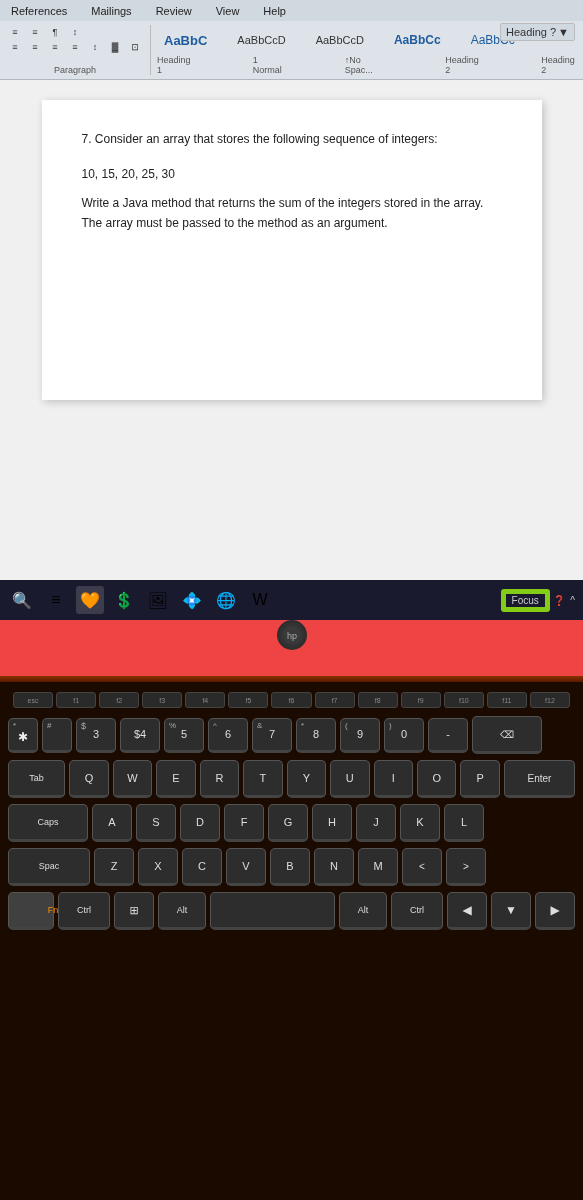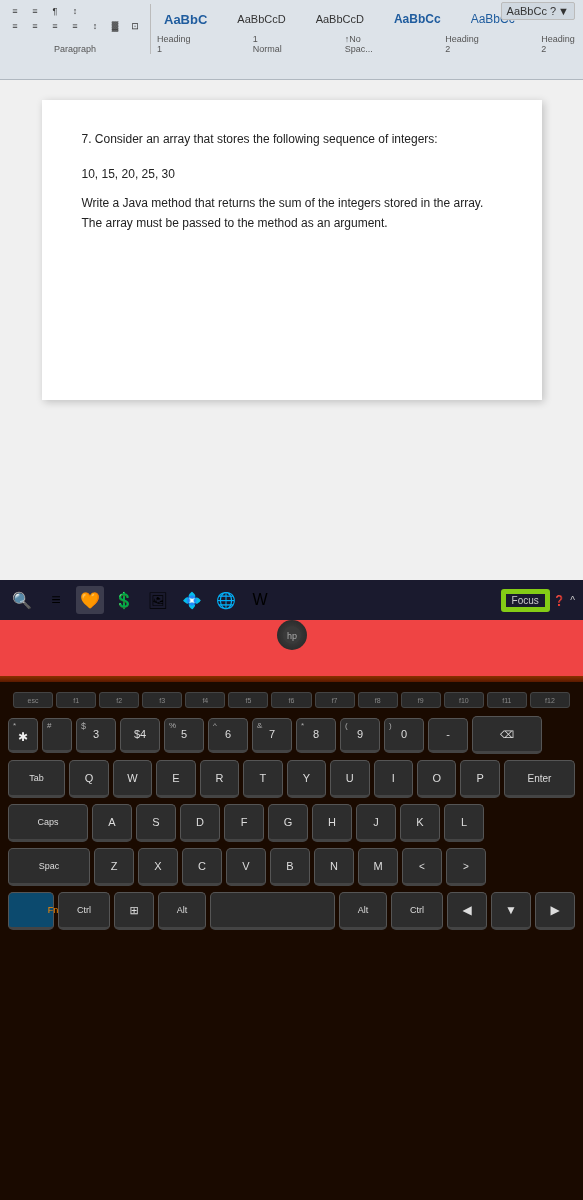--- a/index.html
+++ b/index.html
@@ -334,35 +334,42 @@
     }
 
     
     .key-backspace { width: 70px; }
     .key-tab { width: 58px; font-size: 9px; }
     .key-caps { width: 80px; font-size: 9px; }
     .key-enter { width: 72px; font-size: 10px; }
     .key-lshift { width: 82px; font-size: 9px; }
     .key-ctrl { width: 52px; font-size: 9px; }
     .key-alt { width: 48px; font-size: 9px; }
-    .key-fn { width: 40px; font-size: 9px; background: #0c4a6e; color: #ff8c00; padding-left: 44px; }
+    .key-fn { width: 40px; font-size: 9px; background: #404040; color: #ff8c00; padding-left: 44px; }
     .key-win { width: 40px; font-size: 11px; }
 
     .bottom-border {
       width: 100%;
       height: 6px;
       background: linear-gradient(to bottom, #8b3000, #5a1a00);
     }
   </style>
 </head>
 <body>
 
 <div class="screen">
 
   <div class="ribbon">
+    <div class="ribbon-tabs">
+      <span class="ribbon-tab">References</span>
+      <span class="ribbon-tab">Mailings</span>
+      <span class="ribbon-tab">Review</span>
+      <span class="ribbon-tab">View</span>
+      <span class="ribbon-tab">Help</span>
+    </div>
     <div class="ribbon-content">
 
       <div class="ribbon-group-paragraph">
         <div class="paragraph-icons">
           <div class="paragraph-icons-row">
             <button class="small-icon-btn">≡</button>
             <button class="small-icon-btn">≡</button>
             <button class="small-icon-btn">¶</button>
             <button class="small-icon-btn">↕</button>
           </div>
@@ -390,21 +397,21 @@
         <div class="styles-label-row">
           <span>Heading 1</span>
           <span>1 Normal</span>
           <span>↑No Spac...</span>
           <span>Heading 2</span>
           <span>Heading 2</span>
         </div>
       </div>
 
       <div class="heading-badge">
-        <span>AaBbCc ?</span>
+        <span>Heading ?</span>
         <span>▼</span>
       </div>
     </div>
   </div>
 
   <div class="document-area">
     <div class="doc-page">
       <p class="doc-question">7. Consider an array that stores the following sequence of integers:</p>
       <p class="doc-sequence">10, 15, 20, 25, 30</p>
       <p class="doc-instruction">Write a Java method that returns the sum of the integers stored in the array. The array must be passed to the method as an argument.</p>

